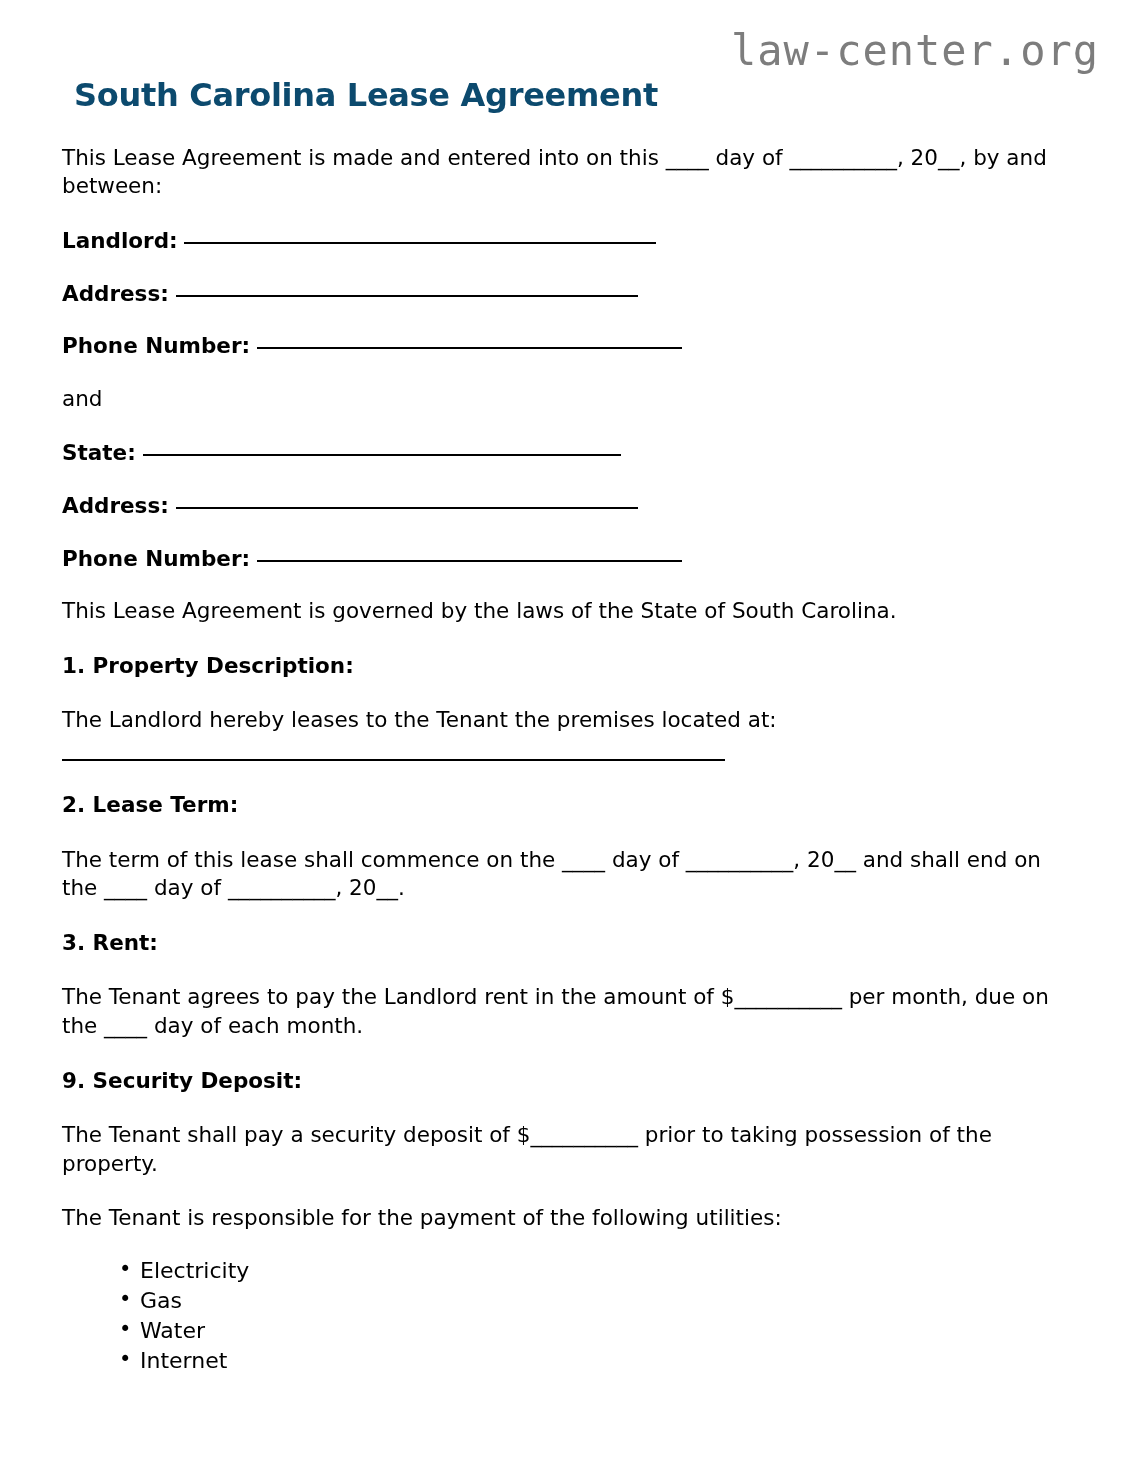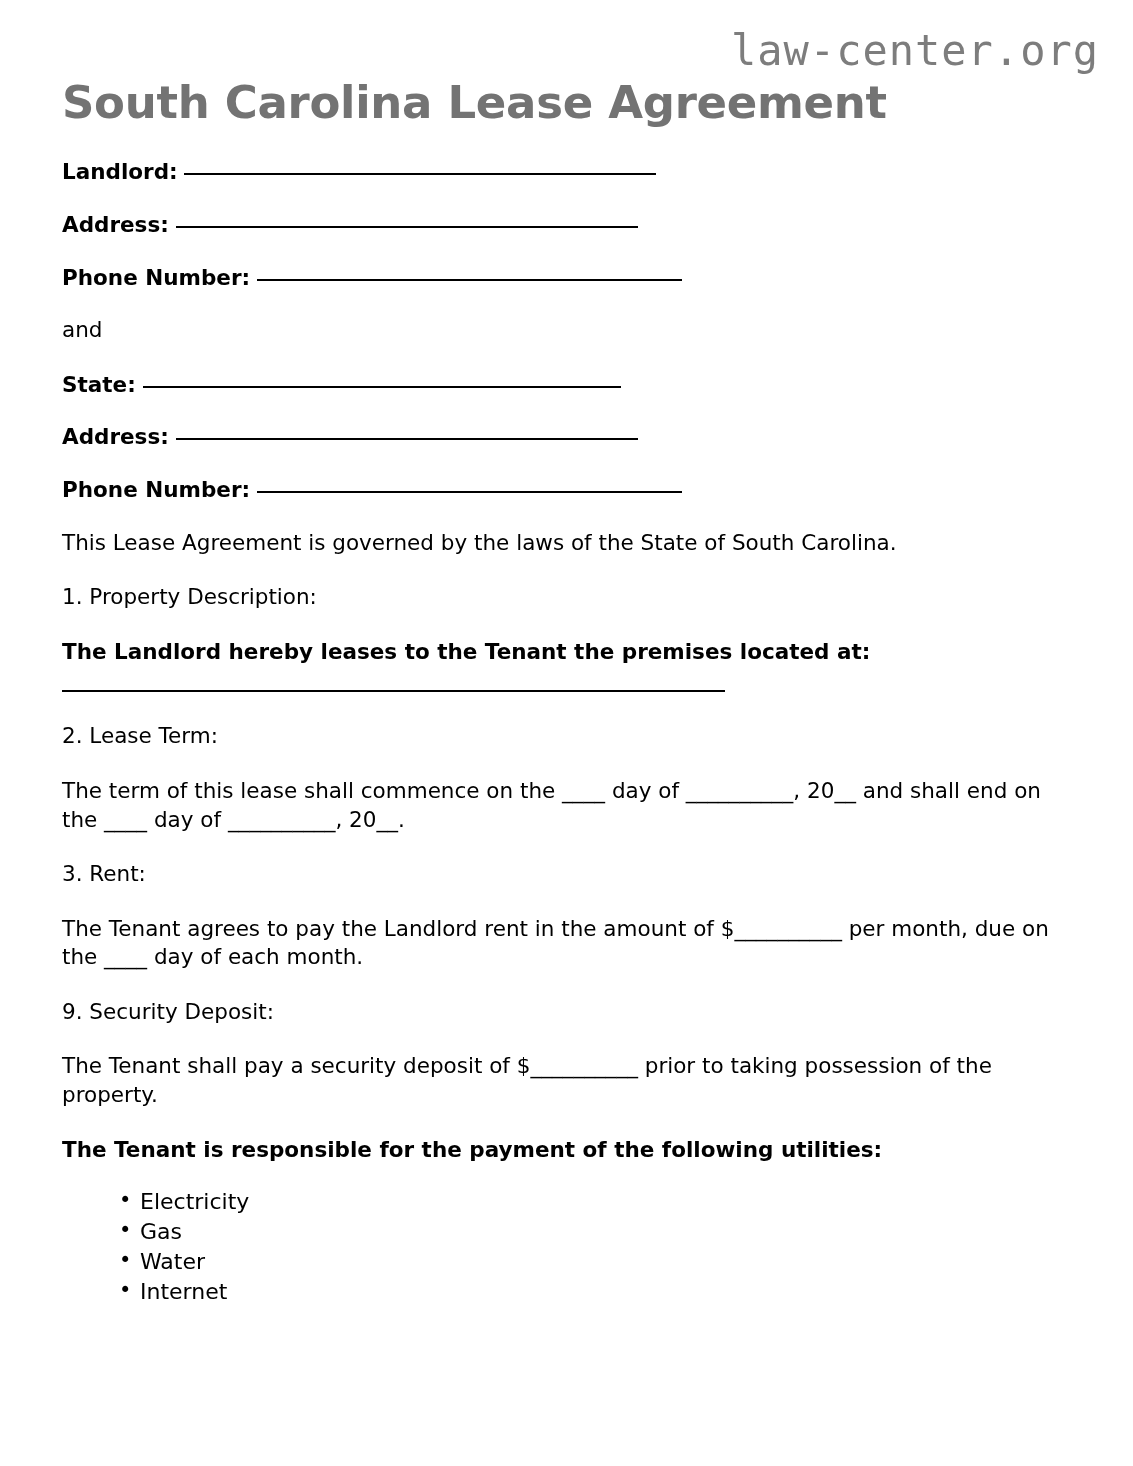--- a/index.html
+++ b/index.html
@@ -30,35 +30,34 @@
   }
   .content {
     position: absolute;
     left: 62px;
     top: 78px;
     width: 1012px;
   }
   h1.doc-title {
     font-family: "DejaVu Sans", sans-serif;
     font-weight: bold;
-    font-size: 45px;
+    font-size: 32px;
     line-height: 1.12;
-    margin: 0 0 30px 0;
+    margin: 0 0 30px 12px;
     letter-spacing: -0.3px;
-    color: #737373;
+    color: #0c4a6e;
   }
   p.para {
     font-size: 21.5px;
     line-height: 1.33;
     margin: 0 0 26px 0;
     color: #000;
   }
   p.para.tight {
     margin-bottom: 24px;
-    font-weight: bold;
   }
   .fieldline {
     font-size: 21.5px;
     line-height: 1.33;
     margin: 16px 0 24px 0;
     white-space: nowrap;
   }
   .fieldline .lbl {
     font-weight: bold;
   }
@@ -68,21 +67,21 @@
     vertical-align: baseline;
     position: relative;
     top: -4px;
   }
   .blank.w-landlord { width: 472px; }
   .blank.w-address  { width: 462px; }
   .blank.w-phone    { width: 425px; }
   .blank.w-tenant   { width: 478px; }
   h2.section-head {
     font-size: 21.5px;
-    font-weight: normal;
+    font-weight: bold;
     line-height: 1.33;
     margin: 0 0 26px 0;
     color: #000;
   }
   .longrule {
     width: 663px;
     border-bottom: 2.3px solid #000;
     height: 0;
     margin: 22px 0 30px 0;
   }
@@ -110,20 +109,21 @@
 <body>
 
 <div class="page">
 
   <div class="watermark">law-center.org</div>
 
   <div class="content">
 
     <h1 class="doc-title">South Carolina Lease Agreement</h1>
 
+    <p class="para">This Lease Agreement is made and entered into on this ____ day of __________, 20__, by and between:</p>
 
     <div class="fieldline">
       <span class="lbl">Landlord:</span>
       <span class="blank w-landlord"></span>
     </div>
 
     <div class="fieldline">
       <span class="lbl">Address:</span>
       <span class="blank w-address"></span>
     </div>

